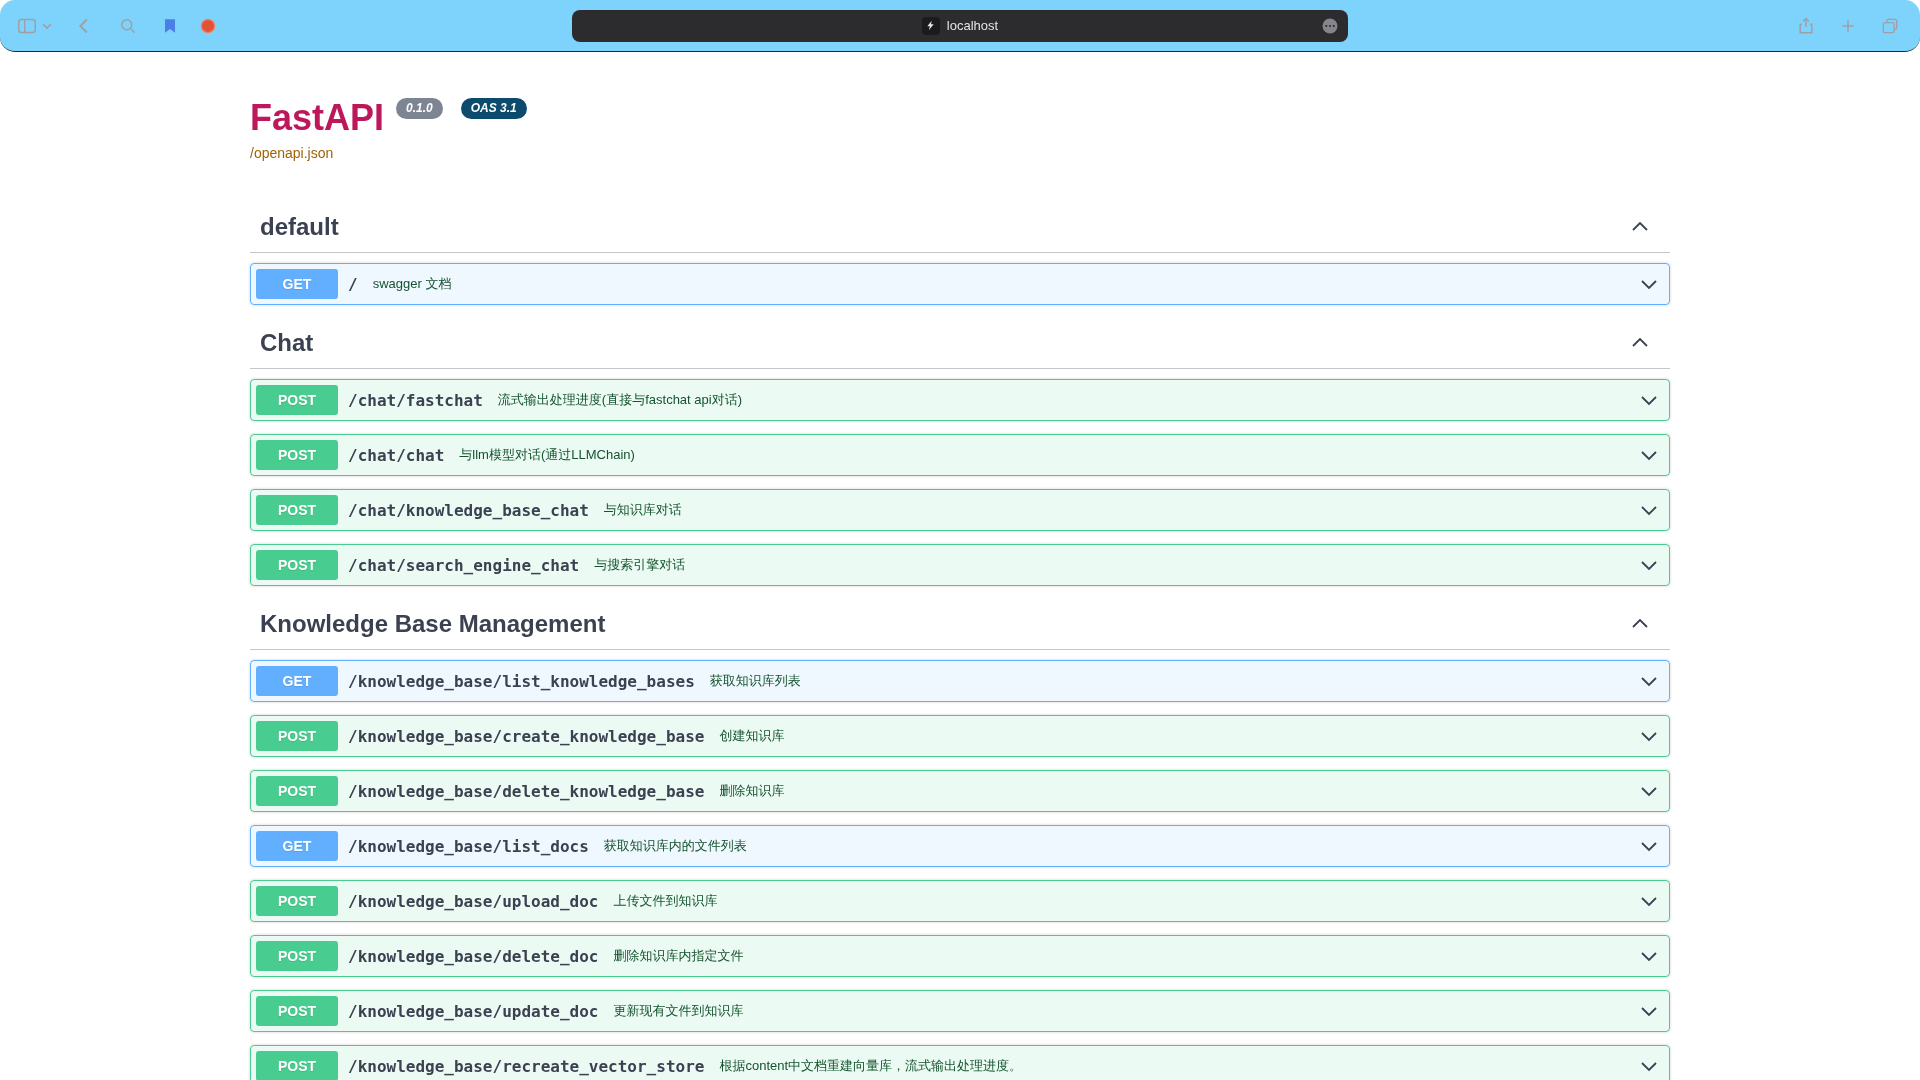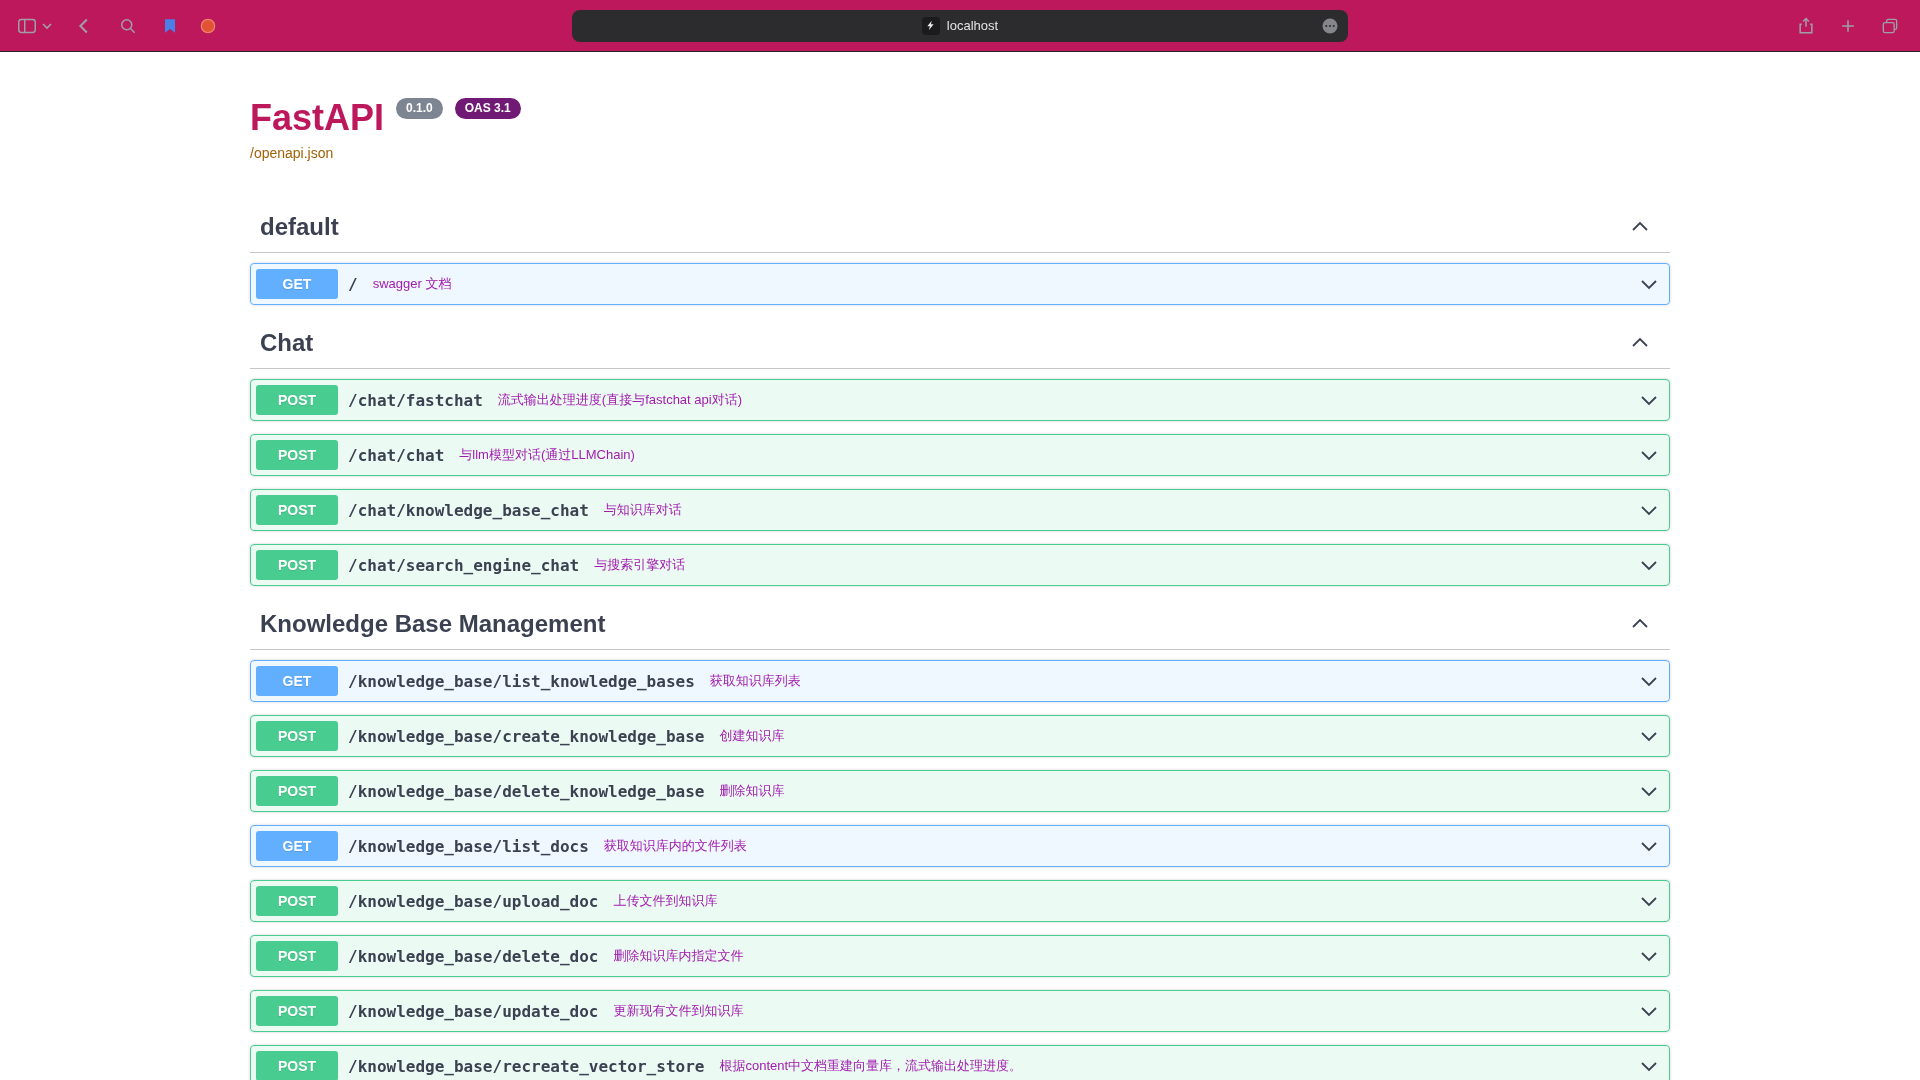--- a/index.html
+++ b/index.html
@@ -4,22 +4,22 @@
 <style>
   * { margin:0; padding:0; box-sizing:border-box; }
   html, body {
     width:1920px; height:1080px; overflow:hidden;
     background:#ffffff;
     font-family:"Liberation Sans", sans-serif;
   }
 
   
   .toolbar {
-    height:52px; background:#be185d; border-bottom:1px solid #242427;
-    display:flex; align-items:center; position:relative;
+    height:52px; background:#7dd3fc; border-bottom:1px solid #242427;
+    display:flex; align-items:center; position:relative;border-radius:15px;
   }
   .tb-left { display:flex; align-items:center; padding-left:16px; }
   .tb-right { display:flex; align-items:center; gap:22px; position:absolute; right:20px; top:0; height:52px; }
   .icon-btn { display:flex; align-items:center; justify-content:center; cursor:pointer; }
   .ml4  { margin-left:4px; }
   .ml18 { margin-left:18px; }
   .ml22 { margin-left:22px; }
 
   .addr {
     position:absolute; left:50%; top:50%; transform:translate(-50%,-50%);
@@ -33,24 +33,24 @@
   }
   .addr .page-settings { position:absolute; right:8px; top:50%; transform:translateY(-50%); }
 
   
   .page { background:#ffffff; height:1028px; }
   .wrapper { max-width:1460px; margin:0 auto; padding:0 20px; color:#3b4151; }
 
   .info { padding-top:44px; padding-bottom:40px; }
   .title-row { display:flex; align-items:center; }
   .api-title { font-size:36px; font-weight:700; color:#be185d; line-height:1.2; }
-  .badges { display:flex; gap:12px; margin-left:12px; transform:translateY(-9px); }
+  .badges { display:flex; gap:18px; margin-left:12px; transform:translateY(-9px);font-style:italic; }
   .pill { font-size:12px; font-weight:700; color:#fff; padding:4px 10px; border-radius:57px; line-height:1.1; }
   .pill.version { background:#7d8492; }
-  .pill.oas { background:#701a75; }
+  .pill.oas { background:#0c4a6e; }
   .spec-link { display:inline-block; margin-top:6px; font-size:14px; color:#a16207; text-decoration:none; cursor:pointer; }
 
   .tag-section { margin-bottom:9px; }
   .tag-header {
     display:flex; align-items:center; justify-content:space-between;
     padding:10px 20px 10px 10px; border-bottom:1px solid rgba(59,65,81,.3); cursor:pointer;
   }
   .tag-header h3 { font-size:24px; font-weight:700; color:#3b4151; line-height:30px; }
 
   .rows { padding-top:10px; }
@@ -65,21 +65,21 @@
     width:82px; text-align:center; padding:7px 0; border-radius:3px;
     color:#fff; font-size:14px; font-weight:700; text-shadow:0 1px 0 rgba(0,0,0,.1);
     flex:0 0 auto;
   }
   .opblock.get  .method { background:#61affe; }
   .opblock.post .method { background:#49cc90; }
   .path {
     font-family:"DejaVu Sans Mono","Liberation Mono",monospace;
     font-weight:700; font-size:16px; color:#3b4151; margin-left:10px; white-space:nowrap;
   }
-  .desc { font-size:13px; color:#a21caf; margin-left:15px; white-space:nowrap; }
+  .desc { font-size:13px; color:#14532d; margin-left:15px; white-space:nowrap; }
   .chev { margin-left:auto; display:flex; align-items:center; }
 </style>
 </head>
 <body>
 
 <header class="toolbar">
   <div class="tb-left">
     <span class="icon-btn">
       <svg width="22" height="22" viewBox="0 0 24 24" fill="none" stroke="#9fa0a6" stroke-width="1.6">
         <rect x="3" y="5" width="18" height="14" rx="3"></rect>

